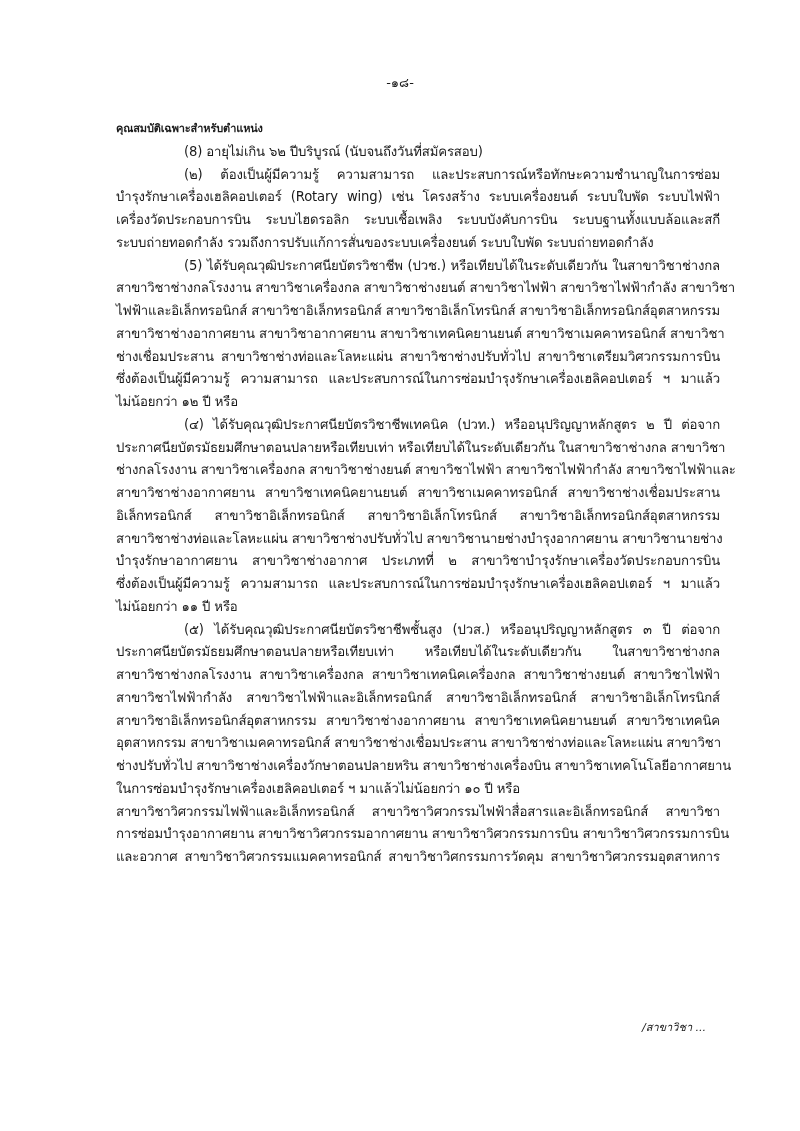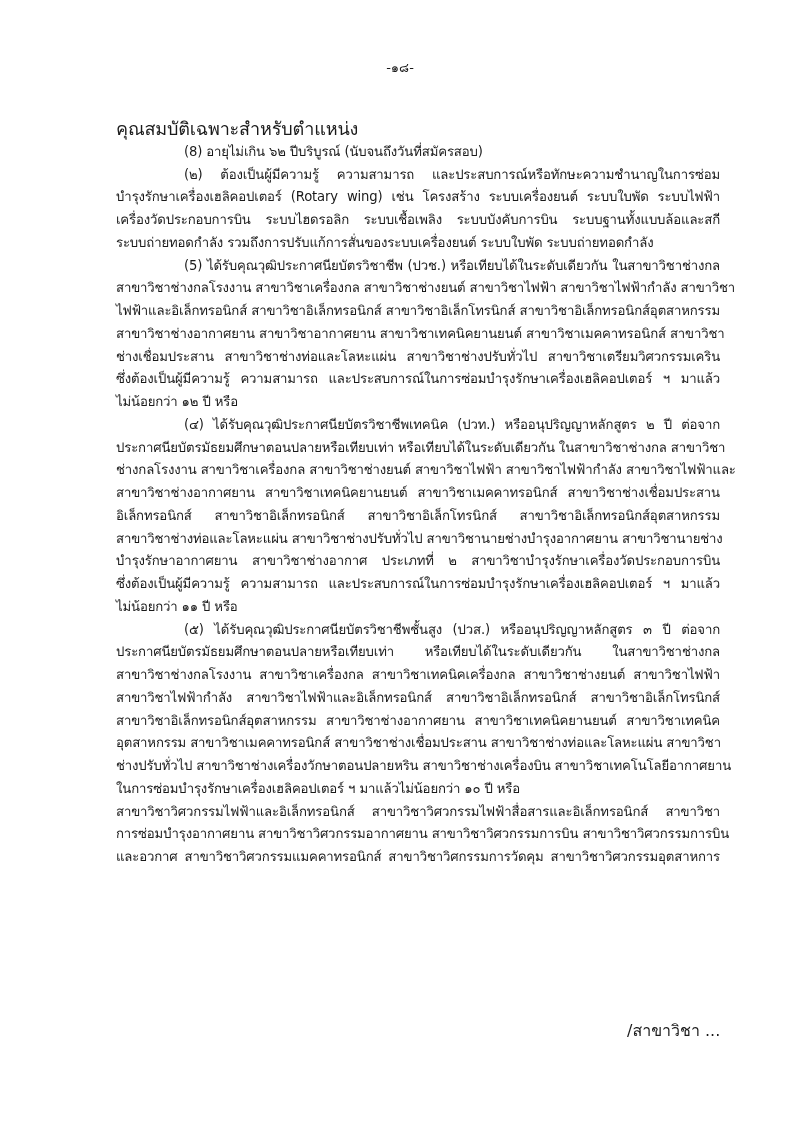--- a/index.html
+++ b/index.html
@@ -1,48 +1,48 @@
 <!DOCTYPE html>
 <html><head>
 <meta charset="utf-8">
 <style>
   html, body { margin: 0; padding: 0; background: #ffffff; }
   body { width: 800px; height: 1131px; position: relative; overflow: hidden;
          font-family: "DejaVu Sans", "Liberation Sans", sans-serif; color: #1a1a1a; }
-  .page-number { position: absolute; top: 57px; left: 0; width: 800px; text-align: center;
+  .page-number { position: absolute; top: 72px; left: 0; width: 800px; text-align: center;
                  font-size: 13px; }
   .content { position: absolute; left: 116px; top: 118px; width: 604px; }
   .line { height: 22.75px; line-height: 22.75px; font-size: 13.2px; white-space: nowrap;
           overflow: visible; letter-spacing: -0.15px; }
-  .line.heading { font-size: 18px; }
+  .line.heading { font-size: 11px; font-weight: bold; }
   .line.indent { padding-left: 68px; }
   .line.justify { text-align: justify; text-align-last: justify; }
   .footer-note { position: absolute; top: 1018px; left: 0; width: 800px; }
-  .footer-note span { position: absolute; left: 627px; font-size: 16px; }
+  .footer-note span { position: absolute; left: 642px; font-size: 11px; font-style: italic; }
 </style>
 </head>
 <body>
 
 <div class="page-number">-๑๘-</div>
 
 <div class="content">
   <div class="line heading">คุณสมบัติเฉพาะสำหรับตำแหน่ง</div>
 
   <div class="line indent">(8)  อายุไม่เกิน ๖๒ ปีบริบูรณ์ (นับจนถึงวันที่สมัครสอบ)</div>
 
   <div class="line indent justify">(๒)  ต้องเป็นผู้มีความรู้ ความสามารถ และประสบการณ์หรือทักษะความชำนาญในการซ่อม</div>
   <div class="line justify">บำรุงรักษาเครื่องเฮลิคอปเตอร์ (Rotary wing) เช่น โครงสร้าง ระบบเครื่องยนต์ ระบบใบพัด ระบบไฟฟ้า</div>
   <div class="line justify">เครื่องวัดประกอบการบิน ระบบไฮดรอลิก ระบบเชื้อเพลิง ระบบบังคับการบิน ระบบฐานทั้งแบบล้อและสกี</div>
   <div class="line">ระบบถ่ายทอดกำลัง รวมถึงการปรับแก้การสั่นของระบบเครื่องยนต์ ระบบใบพัด ระบบถ่ายทอดกำลัง</div>
 
   <div class="line indent justify">(5)  ได้รับคุณวุฒิประกาศนียบัตรวิชาชีพ (ปวช.) หรือเทียบได้ในระดับเดียวกัน ในสาขาวิชาช่างกล</div>
   <div class="line justify">สาขาวิชาช่างกลโรงงาน สาขาวิชาเครื่องกล สาขาวิชาช่างยนต์  สาขาวิชาไฟฟ้า สาขาวิชาไฟฟ้ากำลัง สาขาวิชา</div>
   <div class="line justify">ไฟฟ้าและอิเล็กทรอนิกส์ สาขาวิชาอิเล็กทรอนิกส์ สาขาวิชาอิเล็กโทรนิกส์ สาขาวิชาอิเล็กทรอนิกส์อุตสาหกรรม</div>
   <div class="line justify">สาขาวิชาช่างอากาศยาน สาขาวิชาอากาศยาน สาขาวิชาเทคนิคยานยนต์ สาขาวิชาเมคคาทรอนิกส์ สาขาวิชา</div>
-  <div class="line justify">ช่างเชื่อมประสาน สาขาวิชาช่างท่อและโลหะแผ่น สาขาวิชาช่างปรับทั่วไป สาขาวิชาเตรียมวิศวกรรมเคริน</div>
+  <div class="line justify">ช่างเชื่อมประสาน สาขาวิชาช่างท่อและโลหะแผ่น สาขาวิชาช่างปรับทั่วไป สาขาวิชาเตรียมวิศวกรรมการบิน</div>
   <div class="line justify">ซึ่งต้องเป็นผู้มีความรู้ ความสามารถ และประสบการณ์ในการซ่อมบำรุงรักษาเครื่องเฮลิคอปเตอร์ ฯ มาแล้ว</div>
   <div class="line">ไม่น้อยกว่า ๑๒ ปี หรือ</div>
 
   <div class="line indent justify">(๔)  ได้รับคุณวุฒิประกาศนียบัตรวิชาชีพเทคนิค (ปวท.) หรืออนุปริญญาหลักสูตร ๒ ปี ต่อจาก</div>
   <div class="line justify">ประกาศนียบัตรมัธยมศึกษาตอนปลายหรือเทียบเท่า หรือเทียบได้ในระดับเดียวกัน ในสาขาวิชาช่างกล สาขาวิชา</div>
   <div class="line justify">ช่างกลโรงงาน สาขาวิชาเครื่องกล สาขาวิชาช่างยนต์ สาขาวิชาไฟฟ้า สาขาวิชาไฟฟ้ากำลัง สาขาวิชาไฟฟ้าและ</div>
   <div class="line justify">สาขาวิชาช่างอากาศยาน สาขาวิชาเทคนิคยานยนต์ สาขาวิชาเมคคาทรอนิกส์ สาขาวิชาช่างเชื่อมประสาน</div>
   <div class="line justify">อิเล็กทรอนิกส์ สาขาวิชาอิเล็กทรอนิกส์ สาขาวิชาอิเล็กโทรนิกส์ สาขาวิชาอิเล็กทรอนิกส์อุตสาหกรรม</div>
   <div class="line justify">สาขาวิชาช่างท่อและโลหะแผ่น สาขาวิชาช่างปรับทั่วไป สาขาวิชานายช่างบำรุงอากาศยาน สาขาวิชานายช่าง</div>
   <div class="line justify">บำรุงรักษาอากาศยาน  สาขาวิชาช่างอากาศ ประเภทที่ ๒ สาขาวิชาบำรุงรักษาเครื่องวัดประกอบการบิน</div>

